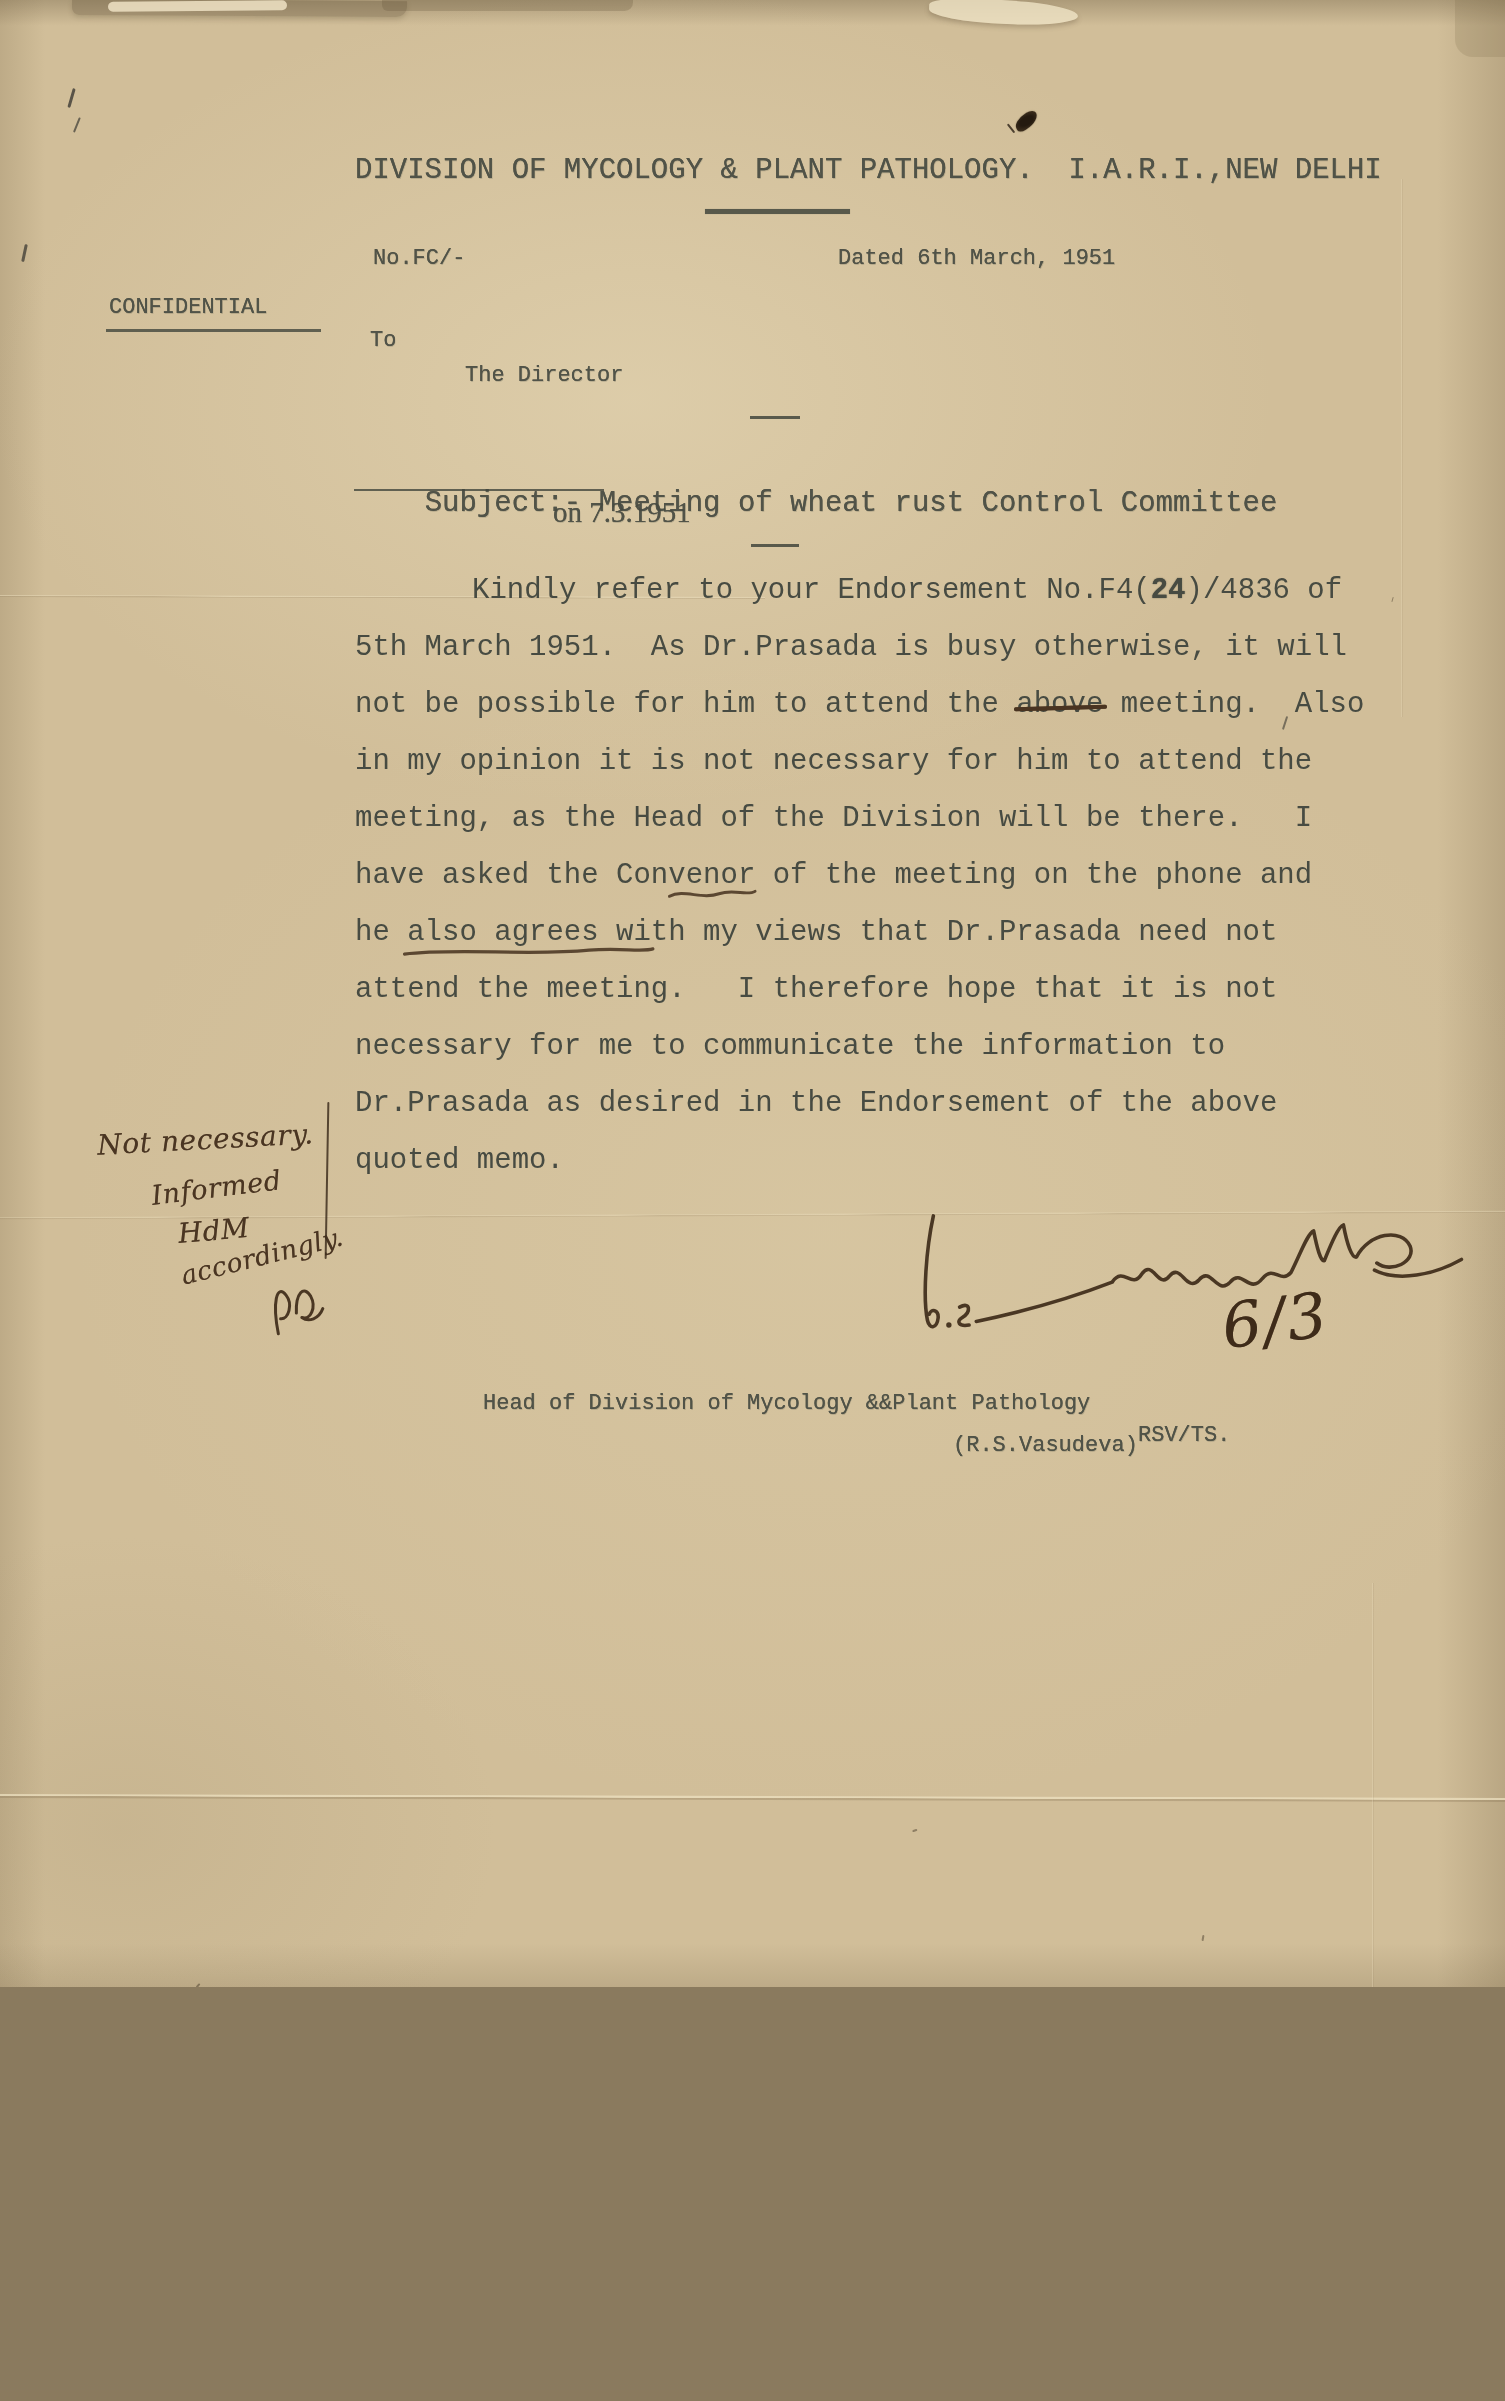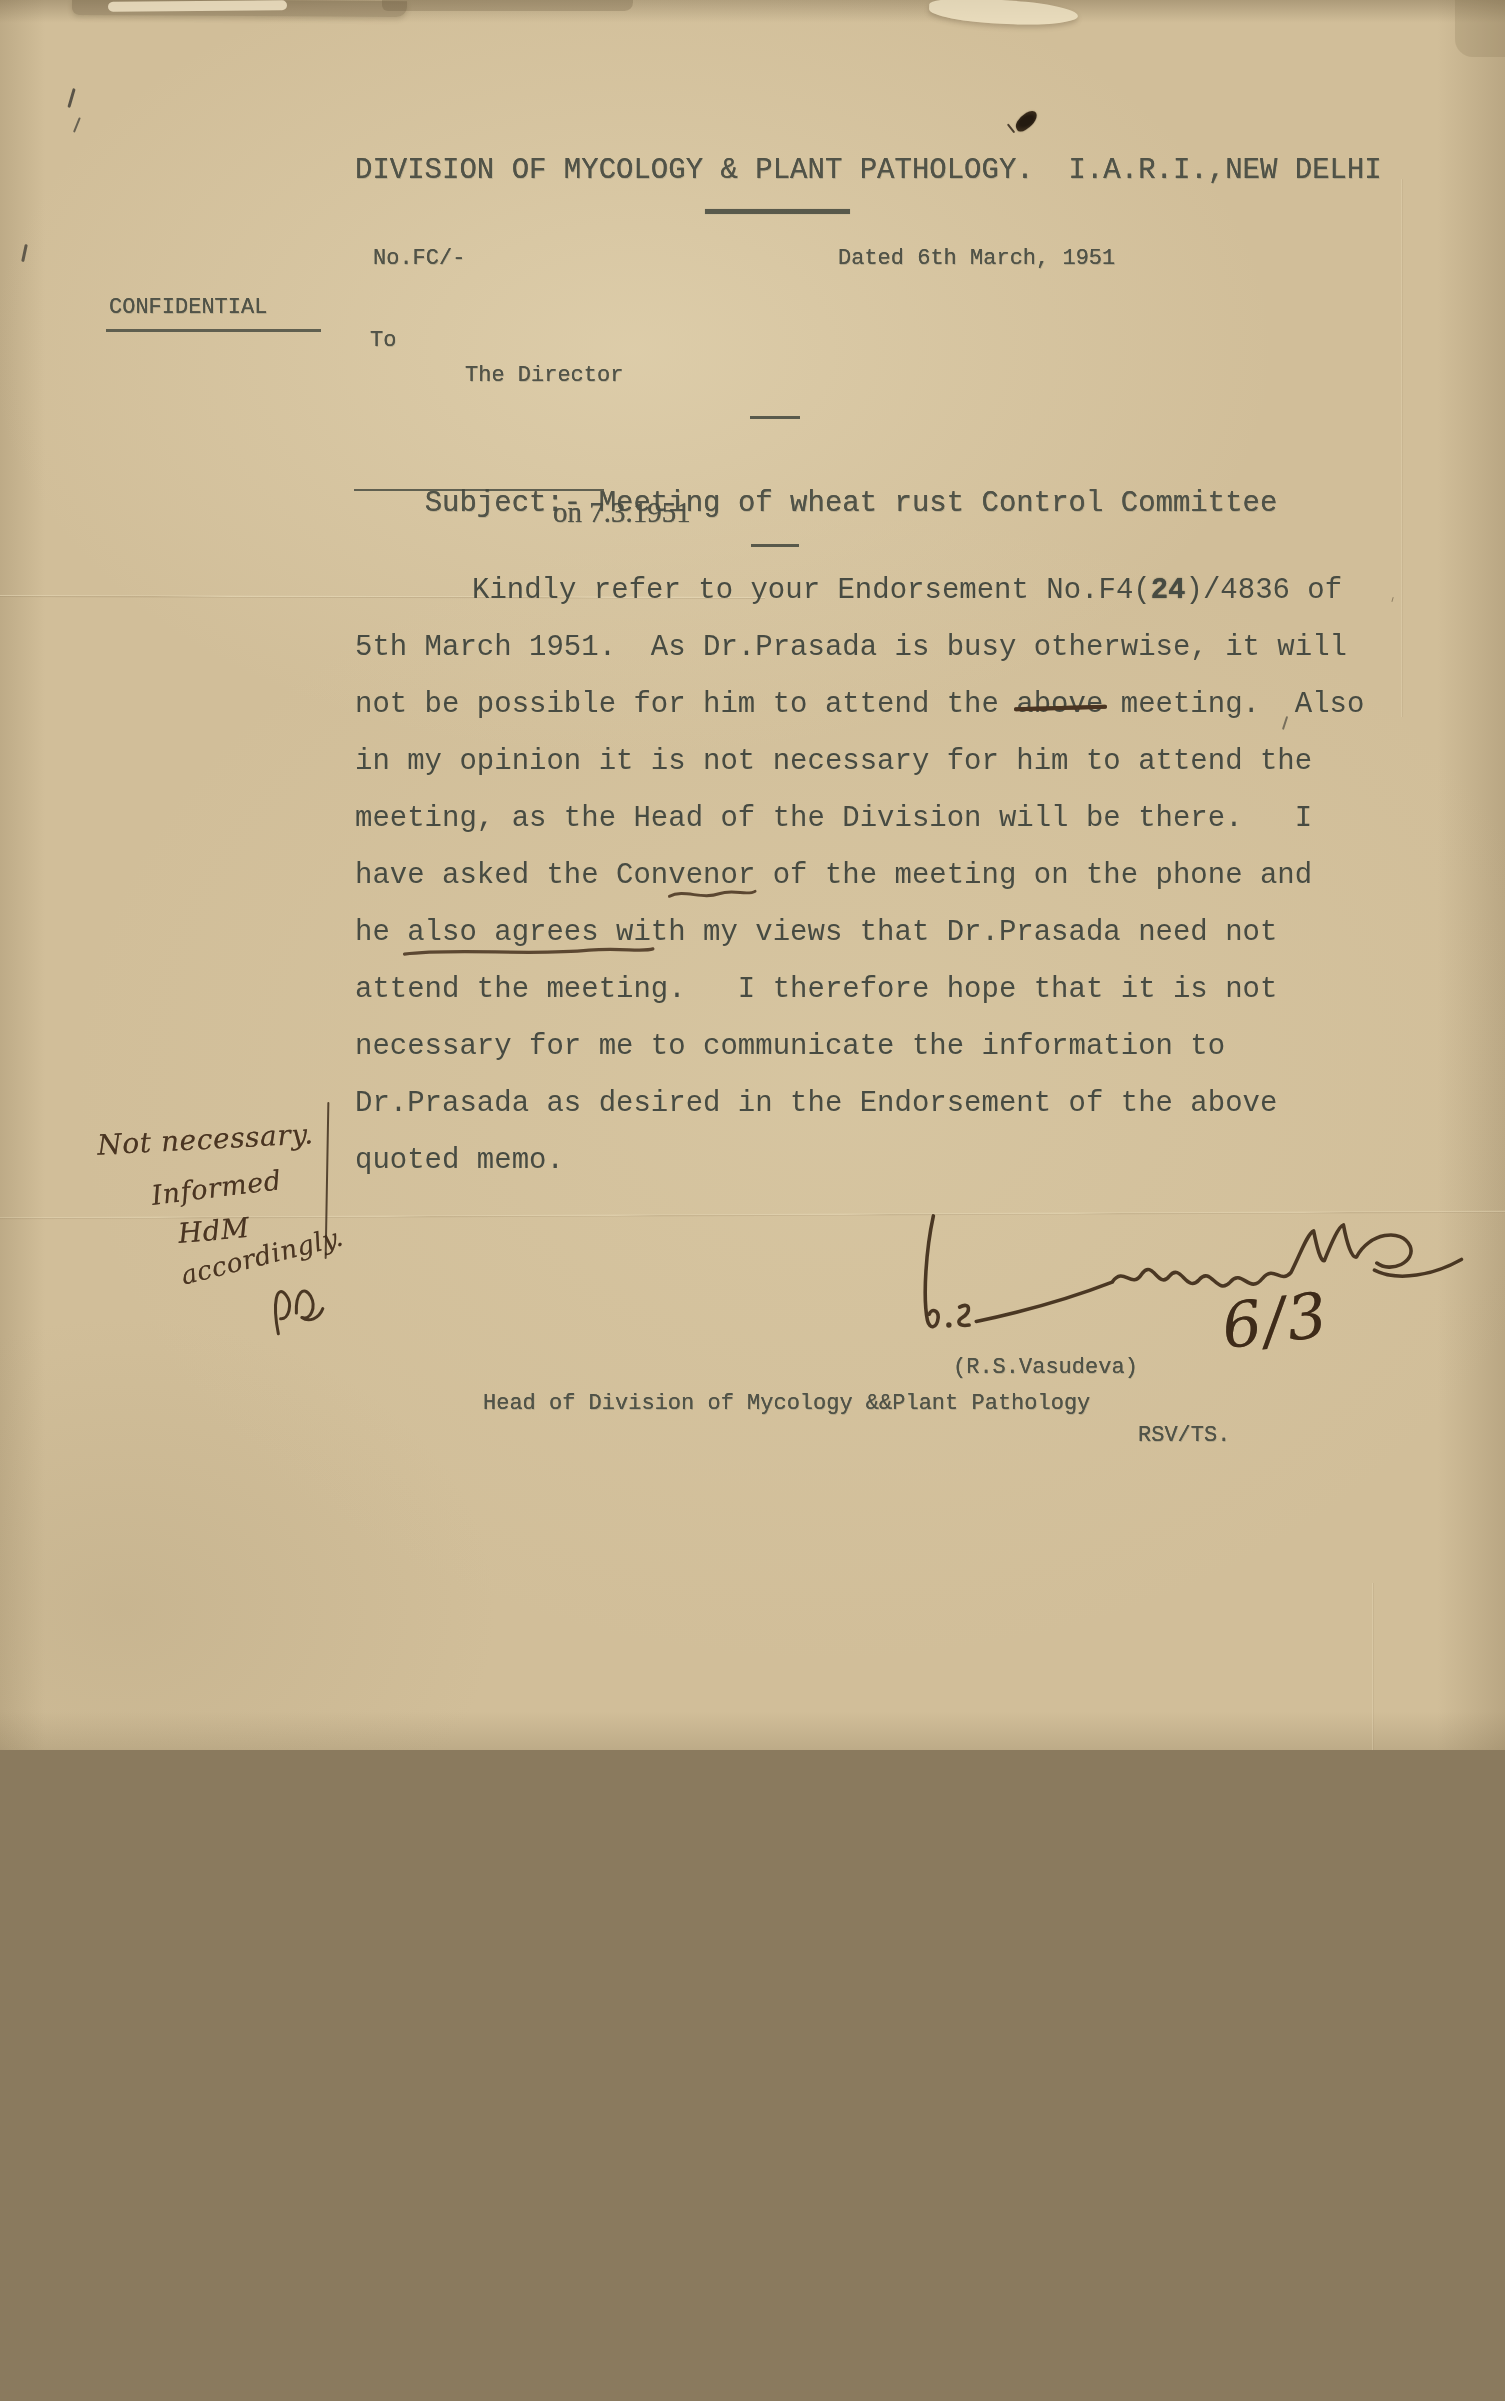--- a/index.html
+++ b/index.html
@@ -1,17 +1,17 @@
 <!DOCTYPE html>
 <html style="font-size:9.6px"><head>
 <meta charset="utf-8">
 <style>
   html,body{margin:0;padding:0;background:#8a7a5e;}
   .paper{
-    position:relative;width:1505px;height:1750px;overflow:hidden;
+    position:relative;width:1505px;height:1987px;overflow:hidden;
     background-color:#d1be99;
     background-image:
       radial-gradient(ellipse 896px 568px at 42% 20%, rgba(230,216,182,.55), rgba(230,216,182,0) 72%),
       radial-gradient(ellipse 1016px 777px at 55% 62%, rgba(223,208,172,.38), rgba(223,208,172,0) 75%),
       radial-gradient(ellipse 538px 418px at 8% 92%, rgba(176,158,122,.28), rgba(176,158,122,0) 70%),
       linear-gradient(to right, rgba(110,92,62,.20), rgba(110,92,62,0) 3%),
       linear-gradient(to left, rgba(110,92,62,.24), rgba(110,92,62,0) 4.5%),
       linear-gradient(to bottom, rgba(88,73,48,.30), rgba(88,73,48,0) 1.3%),
       linear-gradient(to top, rgba(98,83,56,.18), rgba(98,83,56,0) 2.2%);
     font-family:"Liberation Mono","DejaVu Sans Mono",monospace;
@@ -133,18 +133,18 @@
     <div style="position:absolute;left:326px;top:1102px;width:2.4px;height:157px;background:#3f2f1f;border-radius:1.2px;transform:rotate(1deg);opacity:.85;"></div>
   </div>
 
   <svg class="sig" style="left:896px;top:1207px;" width="573" height="149" viewBox="0 0 960 250">
     <path class="sigpath" d="M62,15 C50,70 44,150 52,190 C56,207 68,203 70,186 C71,172 58,170 55,180"></path>
     <circle cx="88" cy="198" r="4.5" fill="#3e2b19" opacity=".92"></circle>
     <path class="sigpath" d="M106,168 C124,158 126,176 110,186 C100,192 104,201 122,198"></path>
     <path class="sigpath" d="M134,192 C230,172 300,150 362,126 C382,98 394,140 412,112 C430,86 440,140 458,116 C478,92 486,146 508,122 C528,98 538,150 560,126 C580,102 592,148 614,120 C634,96 644,130 662,110 C678,78 690,44 700,40 C706,70 712,92 718,90 C730,60 742,32 750,30 C756,62 764,86 772,84 C792,44 848,34 862,66 C872,92 830,112 806,94 M802,106 C842,126 902,114 948,88"></path>
   </svg>
   <div class="hand" style="left:1222px;top:1284px;font-size:62px;transform:rotate(-7deg);color:#3e2b19;letter-spacing:2.4px;">6/3</div>
-  <div class="typed fs50" style="left:953px;top:1355px;text-align:center;">(R.S.Vasudeva)</div>
+  <div class="typed fs50" style="left:953px;top:1433px;text-align:center;">(R.S.Vasudeva)</div>
   <div class="typed fs50" style="left:483px;top:1391px;">Head of Division of Mycology &amp;&amp;Plant Pathology</div>
   <div class="typed fs50" style="left:1138px;top:1423px;">RSV/TS.</div>
 
 </div>
 
 
 </body></html>

